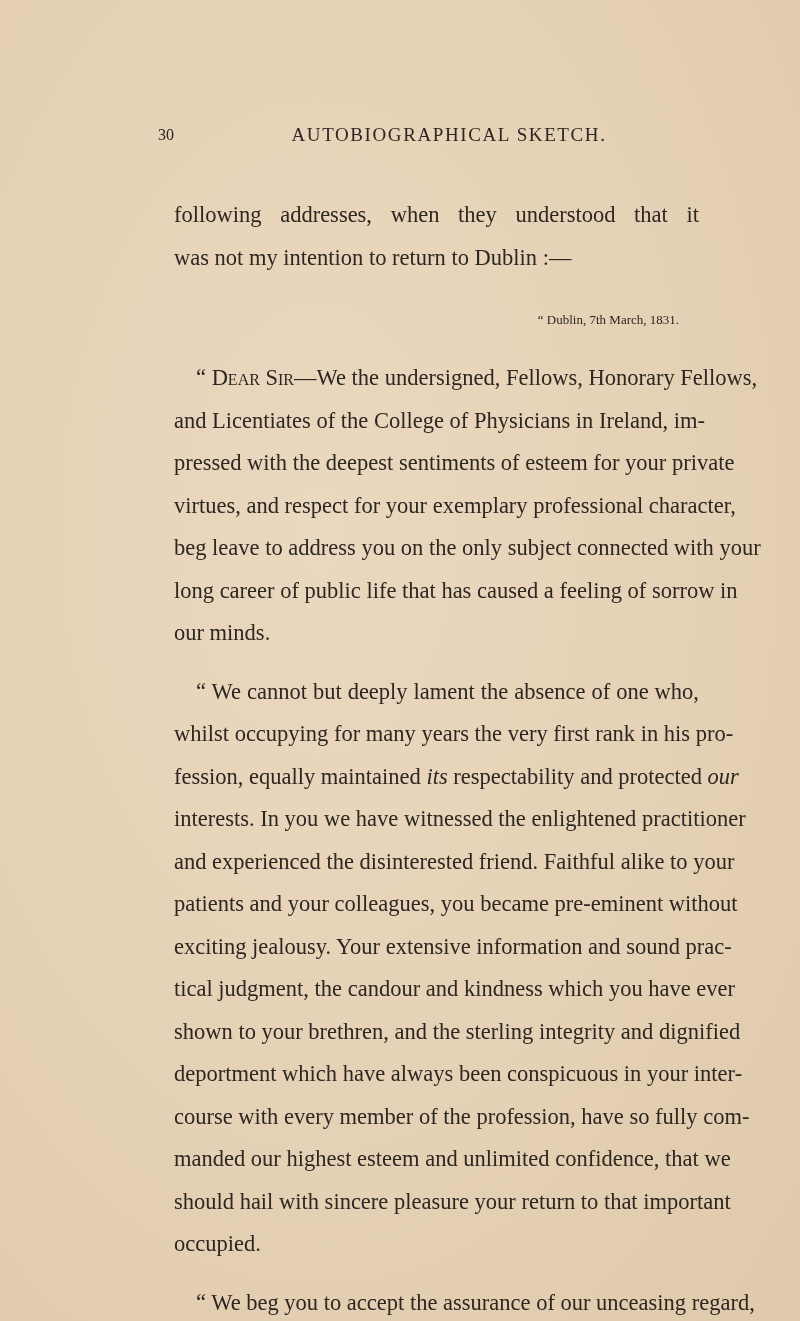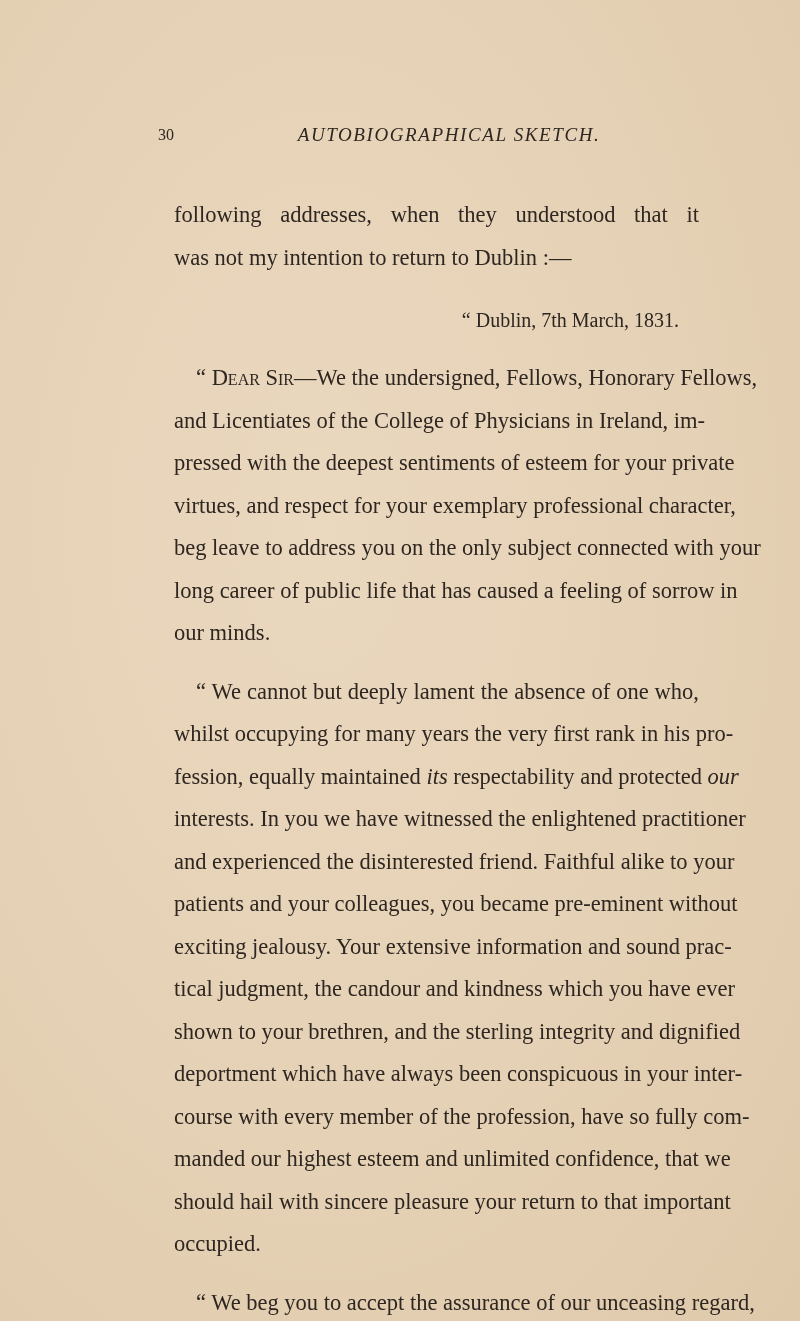--- a/index.html
+++ b/index.html
@@ -39,36 +39,35 @@
     }
     .running-title {
       position: absolute;
       left: 25px;
       width: 532px;
       text-align: center;
       top: 0;
       font-size: 19px;
       letter-spacing: 1.6px;
       text-transform: uppercase;
-      font-style: italic;
     }
     .text-block {
       position: absolute;
       top: 178px;
       left: 0;
       width: 557px;
       font-size: 22.5px;
       line-height: 42.5px;
       text-align: justify;
     }
     .para {
       margin: 16px;
     }
     .dateline {
-      font-size: 20px;
+      font-size: 13px;
       text-align: right;
       padding-right: 36px;
       margin: 20px 0 12px 0;
       line-height: 42px;
     }
     .sc {
       font-variant: small-caps;
     }
     i { }
     .line {

